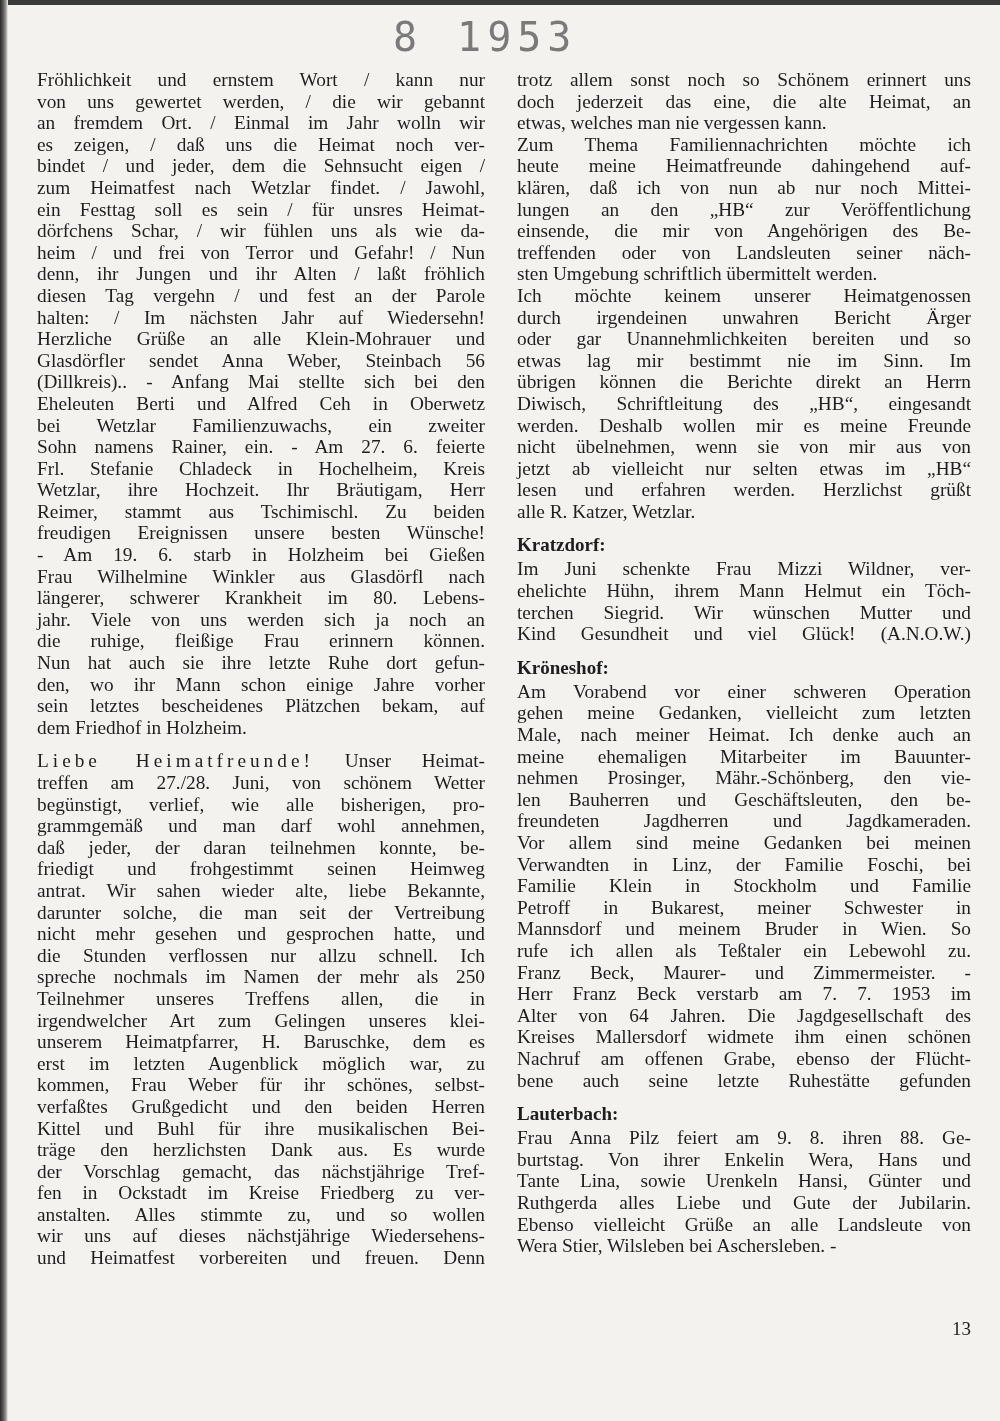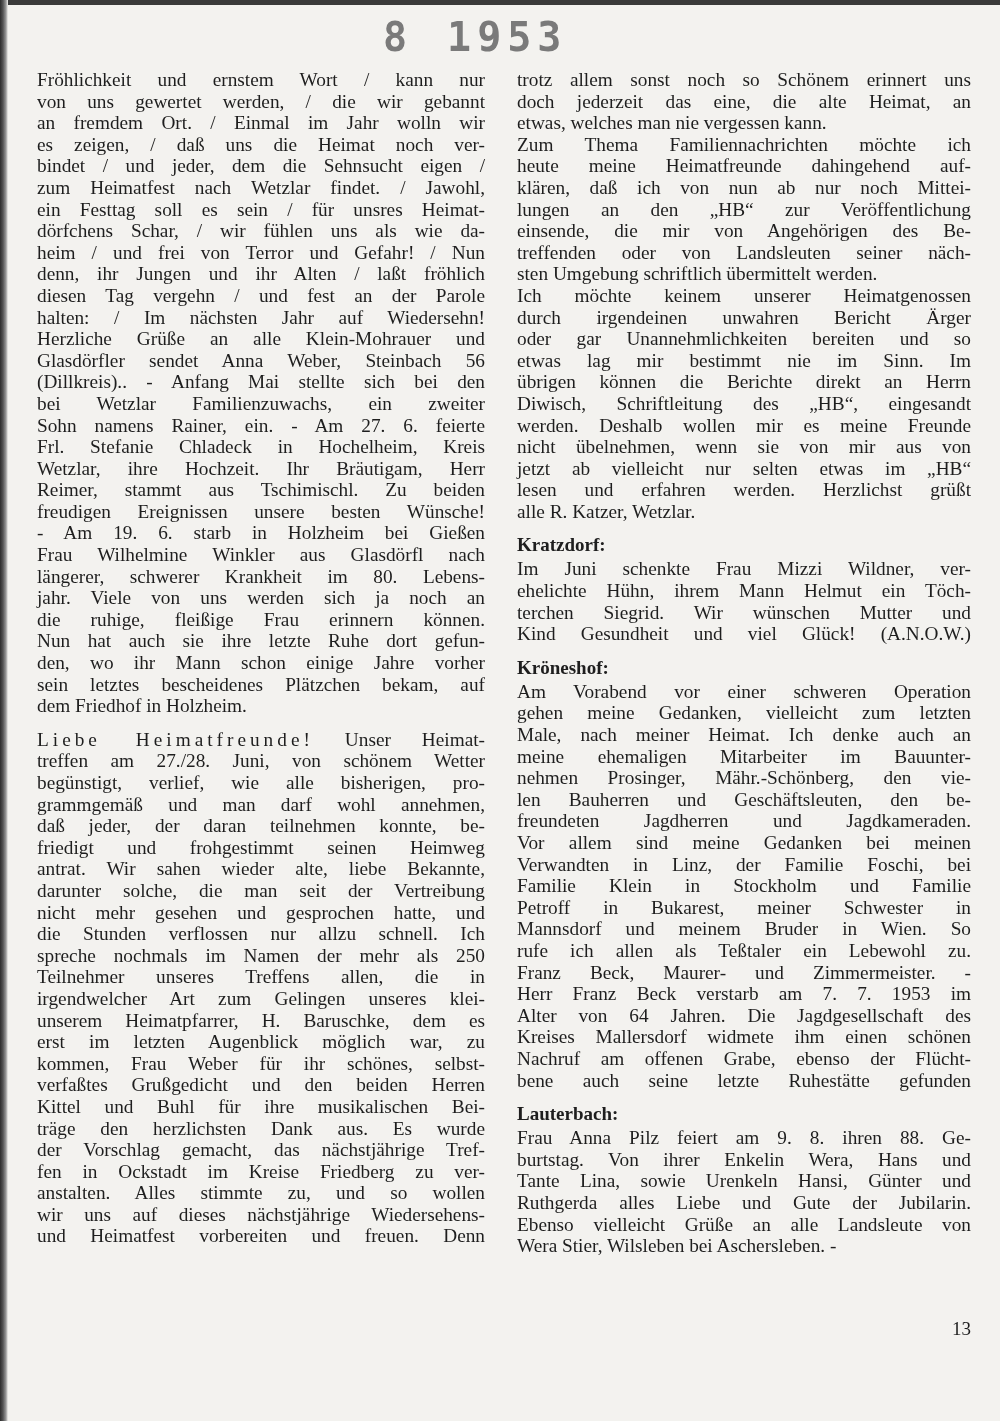--- a/index.html
+++ b/index.html
@@ -5,22 +5,22 @@
   html, body { margin: 0; padding: 0; }
   body {
     width: 1000px; height: 1421px; position: relative; overflow: hidden;
     background: #f3f2ef;
     font-family: "Liberation Serif", "DejaVu Serif", serif;
     color: #1e1e1e;
   }
   .topbar { position: absolute; left: 0; top: 0; width: 1000px; height: 5px; background: #3a3a3a; }
   .spine { position: absolute; left: 0; top: 0; width: 8px; height: 1421px;
     background: linear-gradient(to right, #2c2c2c 0, #555 3px, #9a9a9a 6px, #f3f2ef 8px); }
-  .stamp { position: absolute; top: 14px; left: 383px; font-family: "DejaVu Sans Mono", monospace;
-    font-size: 40px; font-weight: bold; color: #7a7a7a; letter-spacing: 6px; }
+  .stamp { position: absolute; top: 14px; left: 393px; font-family: "DejaVu Sans Mono", monospace;
+    font-size: 40px; font-weight: normal; color: #7a7a7a; letter-spacing: 6px; }
   .stamp .vol { margin-right: 34px; }
   .col { position: absolute; top: 69px; font-size: 19.3px; line-height: 21.6px; }
   .col-left { left: 37px; width: 448px; }
   .col-right { left: 517px; width: 454px; }
   .line { display: block; white-space: nowrap; text-align: justify; text-align-last: justify; height: 21.6px; }
   .line.last { text-align-last: left; }
   .para-gap { height: 12px; }
   .heading { font-family: "Liberation Serif", serif; font-weight: bold; font-size: 19px; display: block; height: 24px; }
   .spaced { letter-spacing: 4px; }
   .pageno { position: absolute; left: 952px; top: 1318px; font-size: 19px; text-align: right; }
@@ -45,20 +45,21 @@
       <span class="line">zum Heimatfest nach Wetzlar findet. / Jawohl,</span>
       <span class="line">ein Festtag soll es sein / für unsres Heimat-</span>
       <span class="line">dörfchens Schar, / wir fühlen uns als wie da-</span>
       <span class="line">heim / und frei von Terror und Gefahr! / Nun</span>
       <span class="line">denn, ihr Jungen und ihr Alten / laßt fröhlich</span>
       <span class="line">diesen Tag vergehn / und fest an der Parole</span>
       <span class="line">halten: / Im nächsten Jahr auf Wiedersehn!</span>
       <span class="line">Herzliche Grüße an alle Klein-Mohrauer und</span>
       <span class="line">Glasdörfler sendet Anna Weber, Steinbach 56</span>
       <span class="line">(Dillkreis).. - Anfang Mai stellte sich bei den</span>
+      <span class="line">Eheleuten Berti und Alfred Ceh in Oberwetz</span>
       <span class="line">bei Wetzlar Familienzuwachs, ein zweiter</span>
       <span class="line">Sohn namens Rainer, ein. - Am 27. 6. feierte</span>
       <span class="line">Frl. Stefanie Chladeck in Hochelheim, Kreis</span>
       <span class="line">Wetzlar, ihre Hochzeit. Ihr Bräutigam, Herr</span>
       <span class="line">Reimer, stammt aus Tschimischl. Zu beiden</span>
       <span class="line">freudigen Ereignissen unsere besten Wünsche!</span>
       <span class="line">- Am 19. 6. starb in Holzheim bei Gießen</span>
       <span class="line">Frau Wilhelmine Winkler aus Glasdörfl nach</span>
       <span class="line">längerer, schwerer Krankheit im 80. Lebens-</span>
       <span class="line">jahr. Viele von uns werden sich ja noch an</span>

